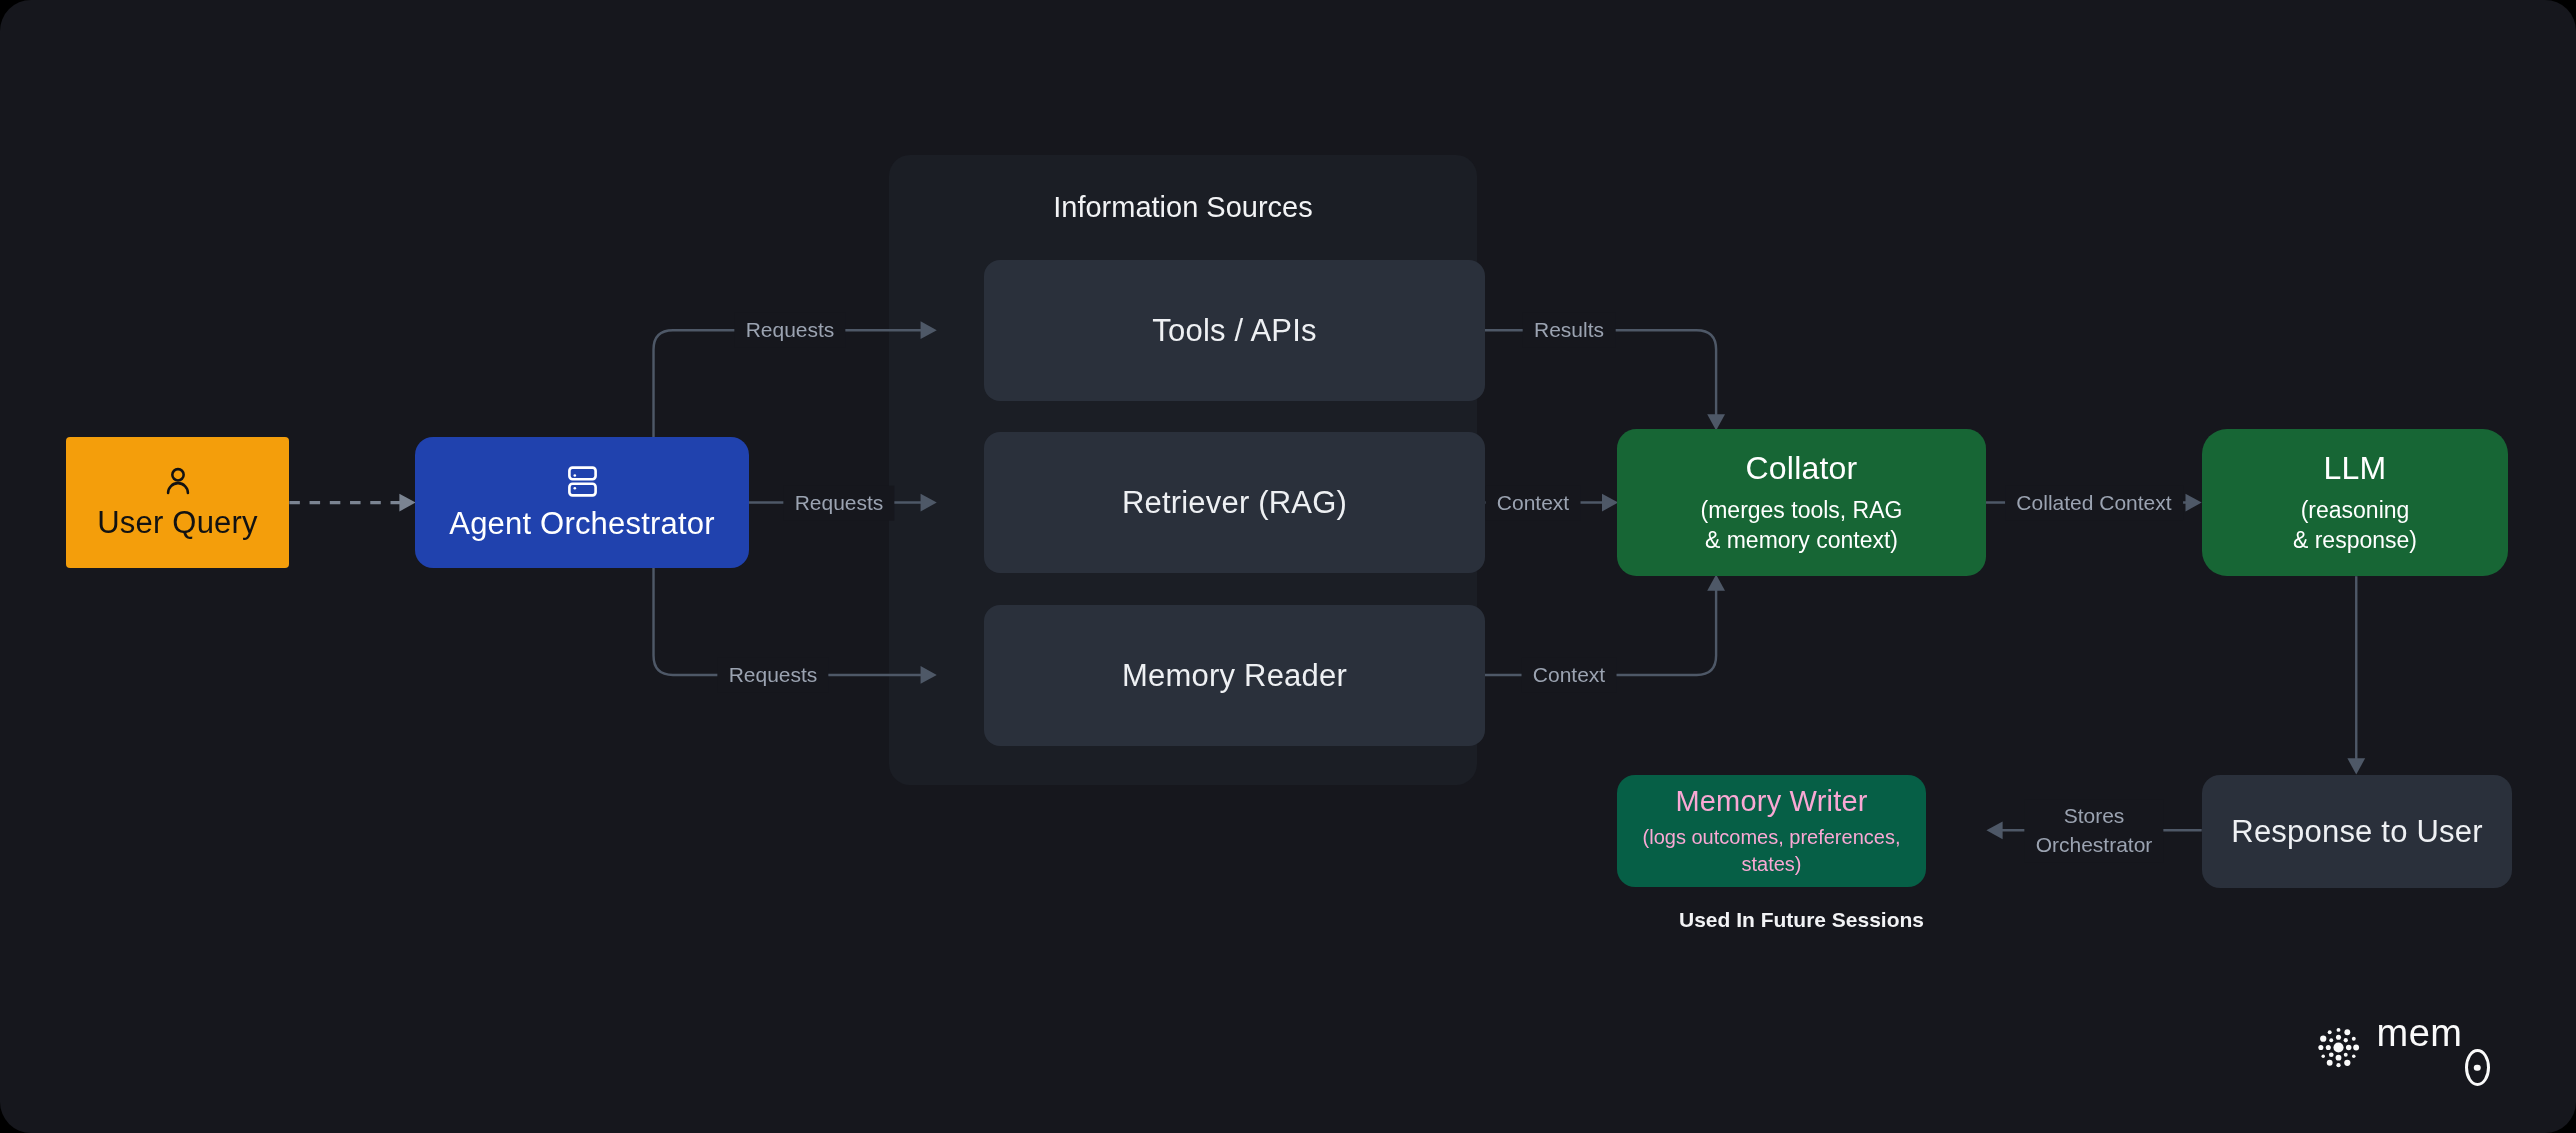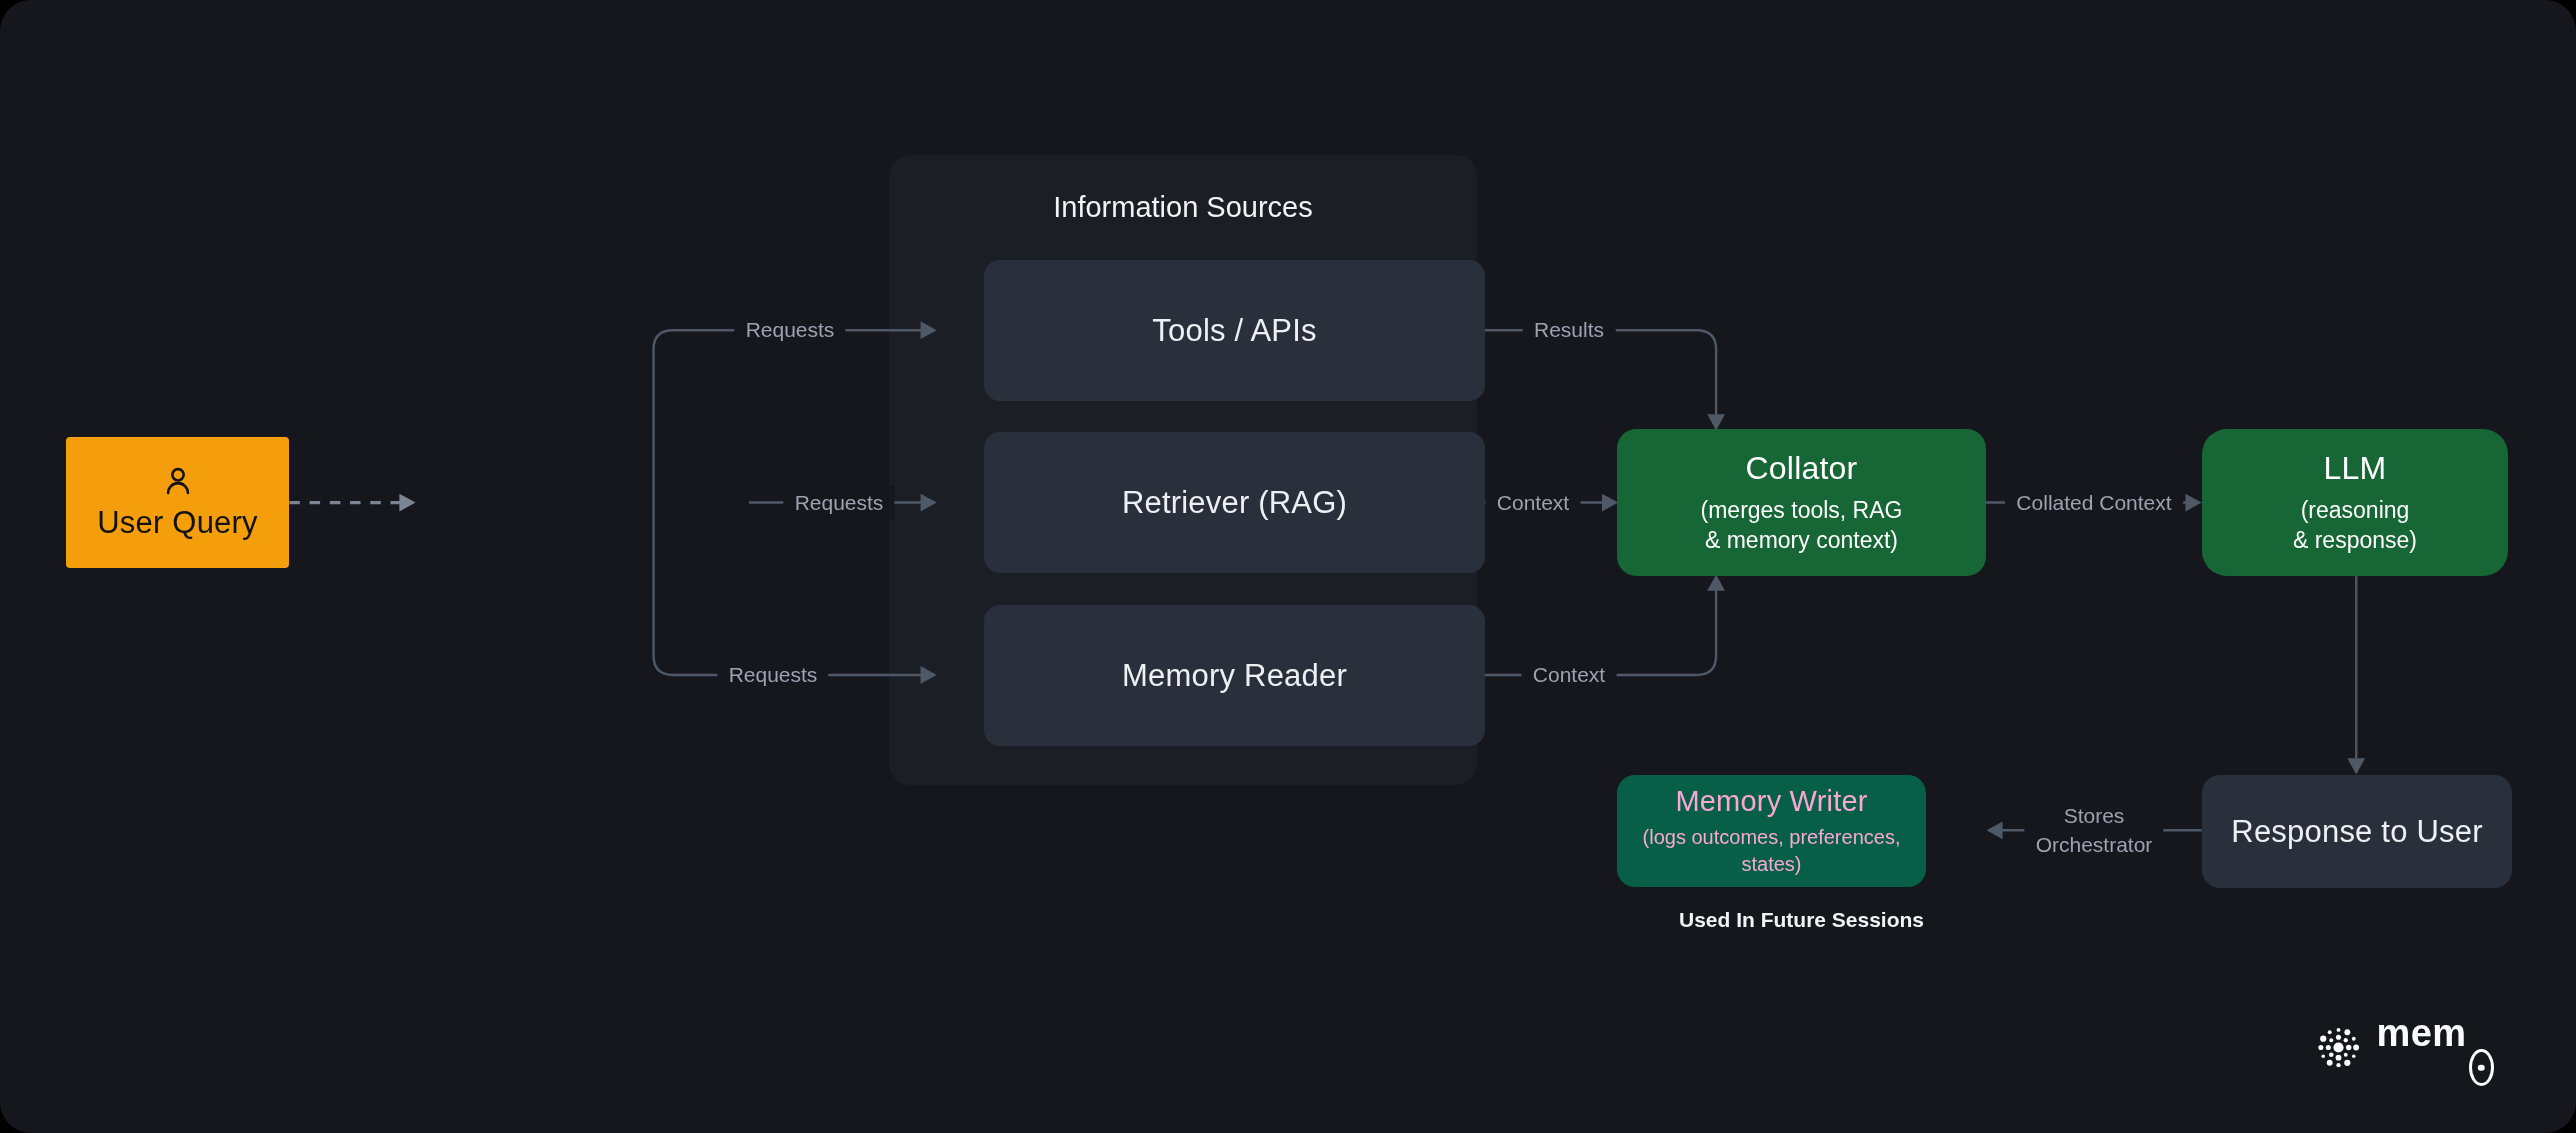--- a/index.html
+++ b/index.html
@@ -80,21 +80,21 @@
     background:#16171d; color:#9ba3b1; font-size:21px;
     padding:3.2px 11.3px; white-space:nowrap; z-index:2; text-align:center;
     line-height:1.35;
   }
 
   
   .logo {
     position:absolute; left:2315px; top:1020px; height:58px;
     display:flex; align-items:center; gap:14.6px; z-index:3;
   }
-  .logo-text { color:#fafafa; font-size:38px; font-weight:700; letter-spacing:0.4px; }
+  .logo-text { color:#fafafa; font-size:38px; font-weight:400; letter-spacing:0.4px; }
   .logo-zero {
     display:inline-block; width:25px; height:37px;
     border:3.2px solid #fafafa; border-radius:50%;
     vertical-align:-6.5px; margin-left:2.4px; position:relative;
     font-size:0; color:transparent;
   }
   .logo-zero::after {
     content:""; position:absolute; left:50%; top:50%;
     width:6.5px; height:6.5px; border-radius:50%; background:#fafafa;
     transform:translate(-50%,-50%);
@@ -153,20 +153,31 @@
   <div class="node user-query">
     <span class="icon">
       <svg width="34" height="34" viewBox="0 0 24 24" fill="none" stroke="#121212" stroke-width="1.8" stroke-linecap="round">
         <circle cx="12" cy="7.6" r="4"></circle>
         <path d="M5 20.5a7 7 0 0 1 14 0"></path>
       </svg>
     </span>
     <span class="title">User Query</span>
   </div>
 
+  <div class="node orchestrator">
+    <span class="icon">
+      <svg width="37" height="37" viewBox="0 0 24 24" fill="none" stroke="#ffffff" stroke-width="1.7" stroke-linecap="round" stroke-linejoin="round">
+        <rect x="3.5" y="3" width="17" height="7.5" rx="2"></rect>
+        <rect x="3.5" y="13.5" width="17" height="7.5" rx="2"></rect>
+        <path d="M7 8.1h.01"></path>
+        <path d="M7 16.4h.01"></path>
+      </svg>
+    </span>
+    <span class="title">Agent Orchestrator</span>
+  </div>
 
   <div class="panel-title">Information Sources</div>
 
   <div class="node inner-card card-tools">
     <span class="title">Tools / APIs</span>
   </div>
   <div class="node inner-card card-retriever">
     <span class="title">Retriever (RAG)</span>
   </div>
   <div class="node inner-card card-memreader">

